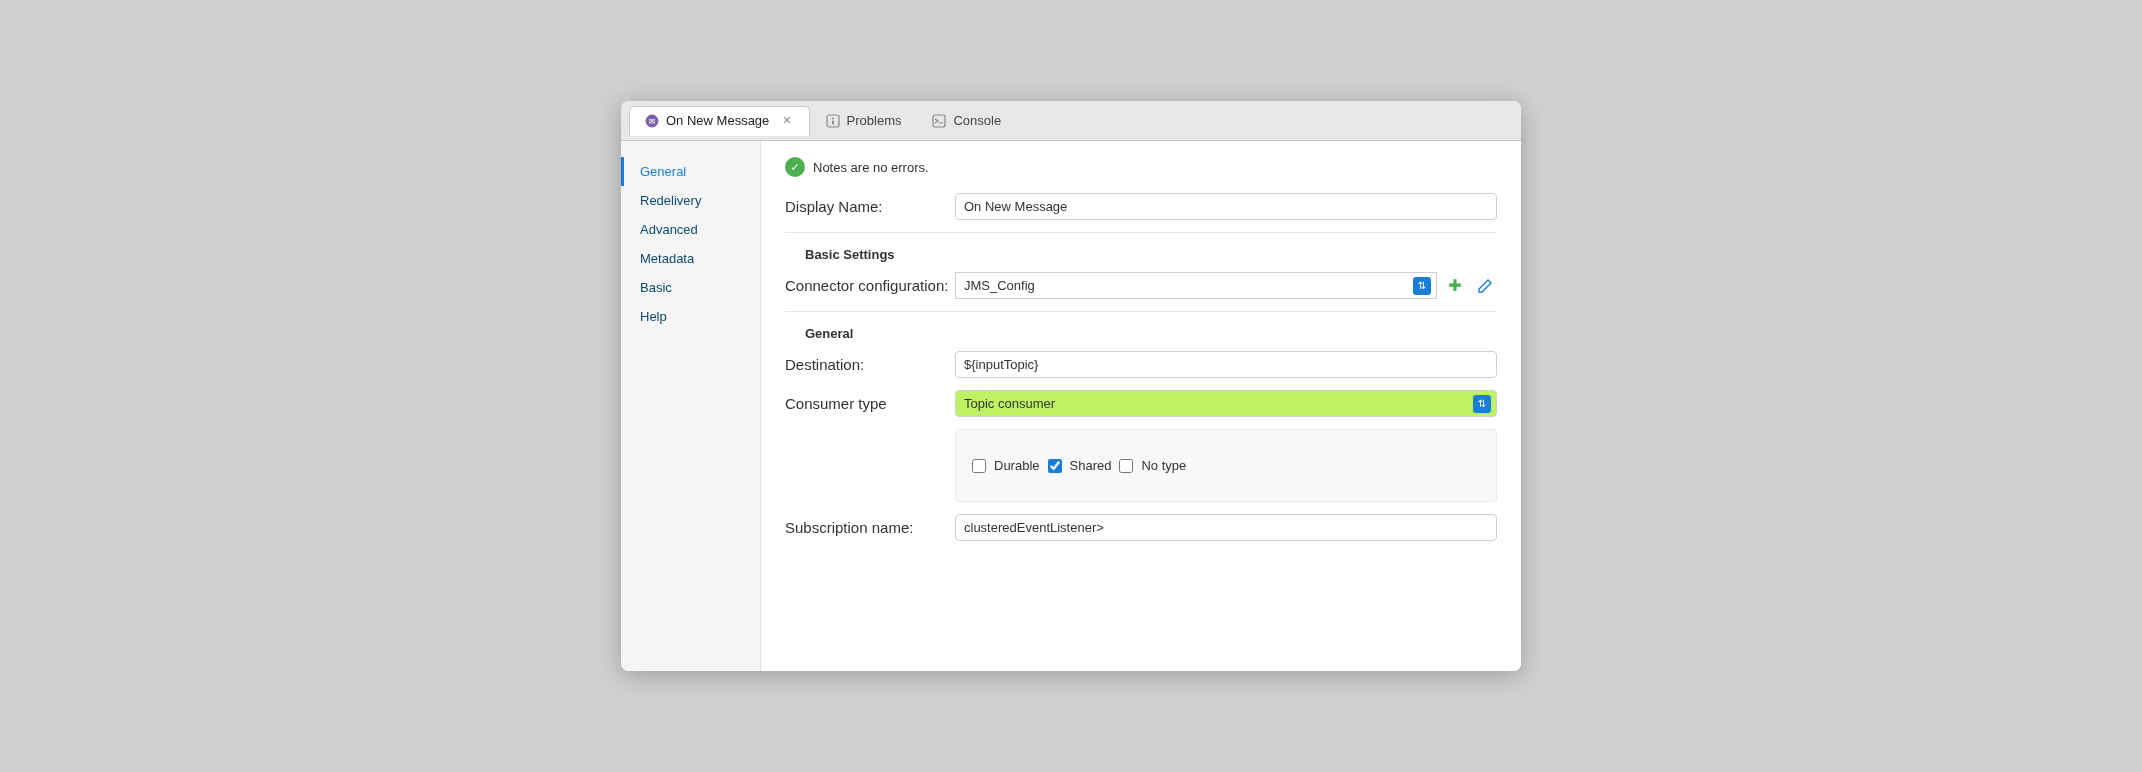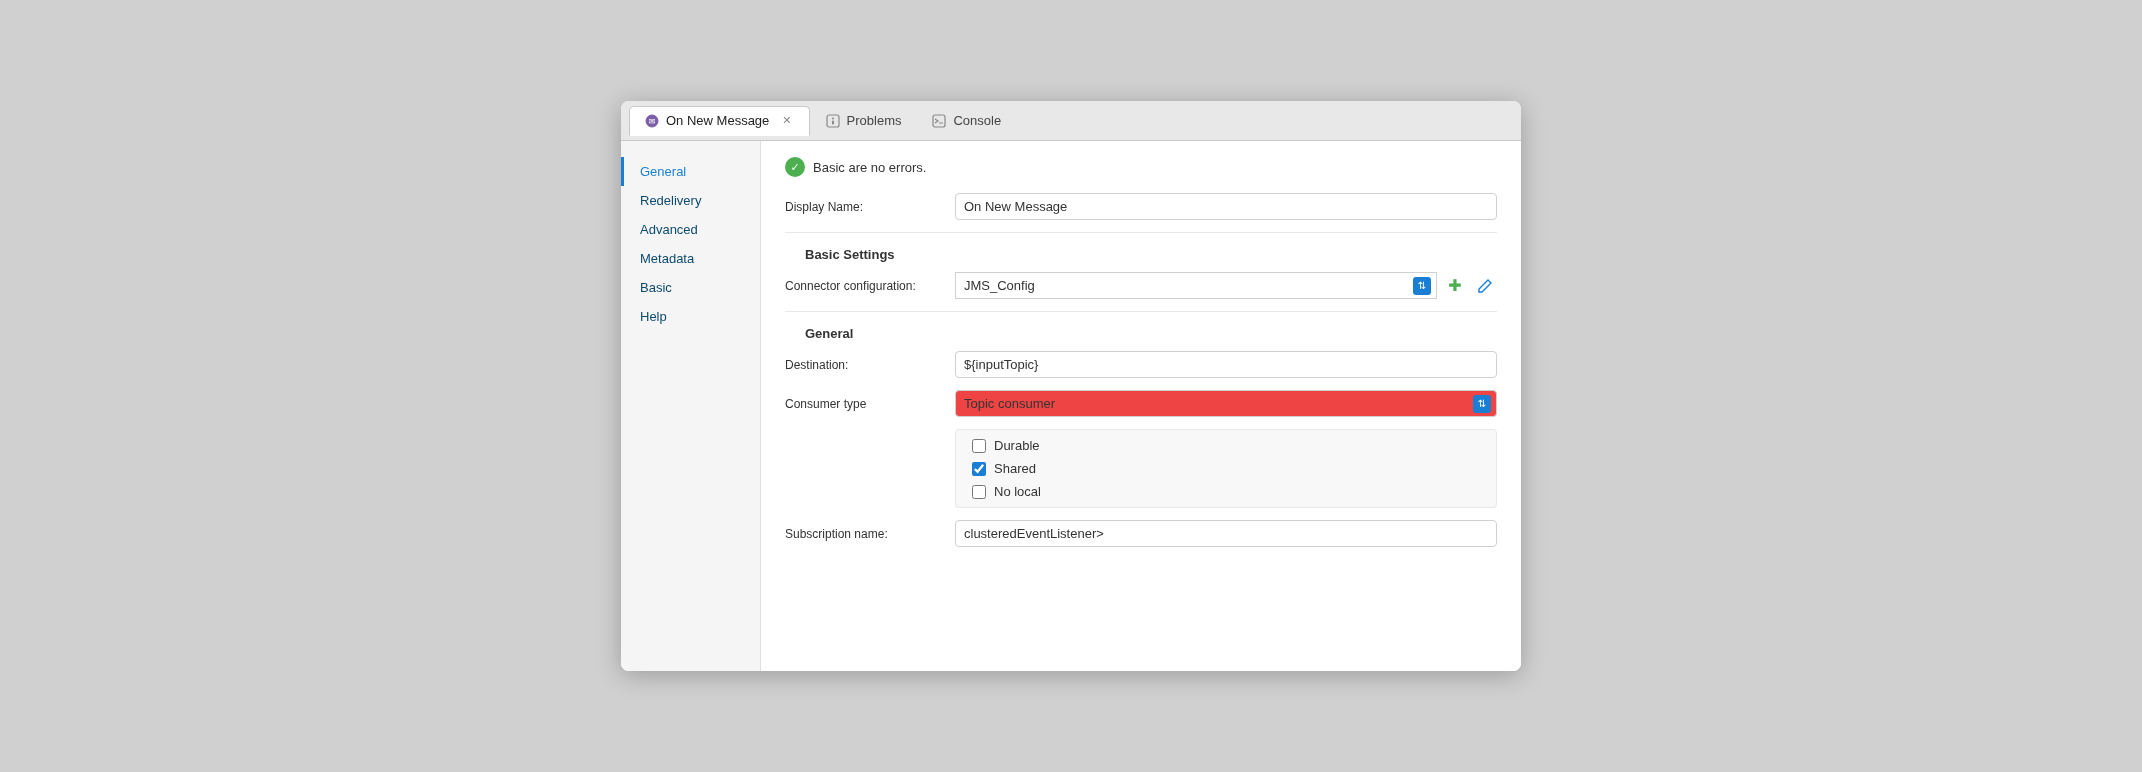--- a/index.html
+++ b/index.html
@@ -116,21 +116,21 @@
       font-size: 11px;
     }
     
     .form-row {
       display: flex;
       align-items: center;
       margin-bottom: 12px;
     }
     .form-label {
       width: 170px;
-      font-size: 12px;
+      font-size: 15px;
       color: #333;
       flex-shrink: 0;
     }
     .form-control {
       flex: 1;
     }
     .text-input {
       width: 100%;
       border: 1px solid #d0d0d0;
       border-radius: 4px;
@@ -205,35 +205,35 @@
     .select-with-arrow {
       position: relative;
       flex: 1;
     }
     .consumer-select {
       width: 100%;
       border: 1px solid #d0d0d0;
       border-radius: 4px;
       padding: 5px 28px 5px 8px;
       font-size: 13px;
-      background: #ef4444;
+      background: #bef264;
       color: #333;
       appearance: none;
       cursor: pointer;
     }
     
     .checkbox-group {
       background: #f8f8f8;
       border: 1px solid #e8e8e8;
       border-radius: 4px;
-      padding: 8px 16px;
+      padding: 28px 16px;
       margin-left: 170px;
       margin-bottom: 12px;
       display: flex;
-      flex-direction: column;
+      flex-direction: row;
       gap: 8px;
     }
     .checkbox-row {
       display: flex;
       align-items: center;
       gap: 8px;
       font-size: 13px;
       color: #333;
     }
     .checkbox-input {
@@ -308,21 +308,21 @@
         <span>Help</span>
       </div>
     </div>
 
     <div class="content">
 
       <div class="status-bar">
         <div class="status-icon">
           <span>✓</span>
         </div>
-        <span>Basic are no errors.</span>
+        <span>Notes are no errors.</span>
       </div>
 
       <div class="form-row">
         <div class="form-label">Display Name:</div>
         <div class="form-control">
           <input class="text-input" type="text" value="On New Message" style="">
         </div>
       </div>
 
       <hr class="divider">
@@ -376,21 +376,21 @@
         <div class="checkbox-row">
           <input class="checkbox-input" type="checkbox" id="cb-durable" style="">
           <label for="cb-durable">Durable</label>
         </div>
         <div class="checkbox-row">
           <input class="checkbox-input" type="checkbox" id="cb-shared" checked="" style="">
           <label for="cb-shared">Shared</label>
         </div>
         <div class="checkbox-row">
           <input class="checkbox-input" type="checkbox" id="cb-nolocal" style="">
-          <label for="cb-nolocal">No local</label>
+          <label for="cb-nolocal">No type</label>
         </div>
       </div>
 
       <div class="subscription-row form-row">
         <div class="form-label">Subscription name:</div>
         <div class="form-control">
           <input class="text-input" type="text" value="clusteredEventListener&gt;" style="">
         </div>
       </div>
     </div>

